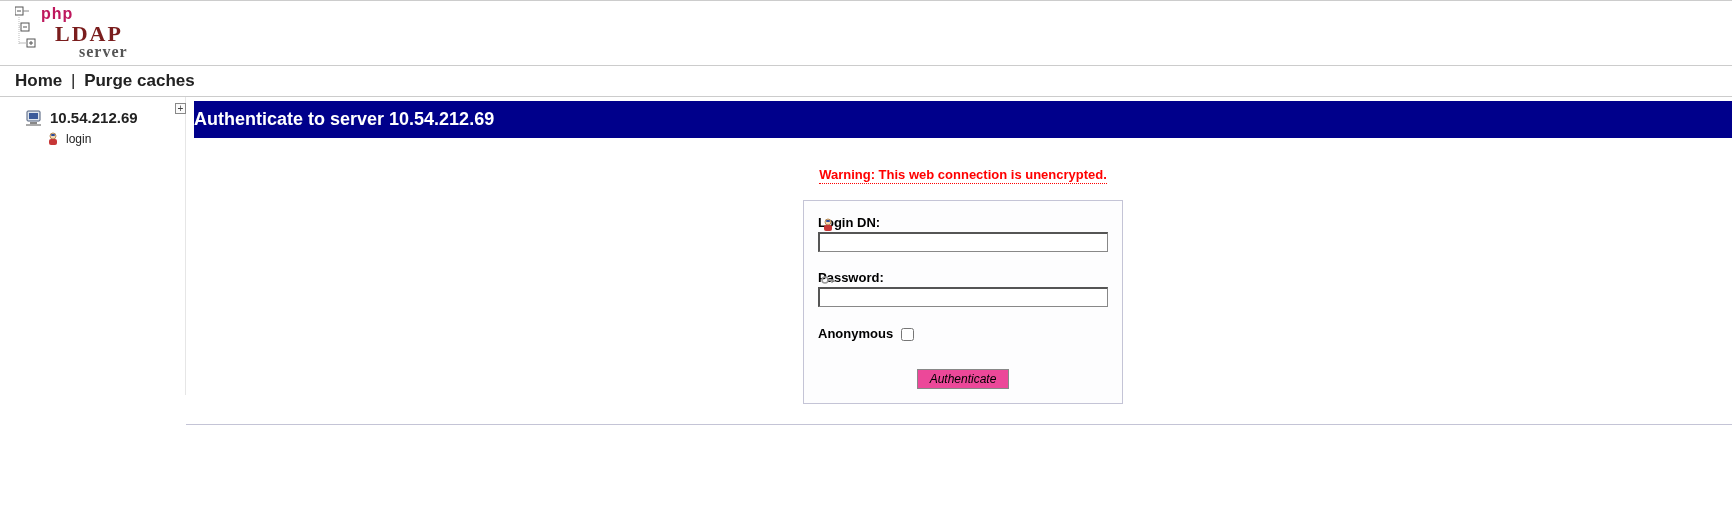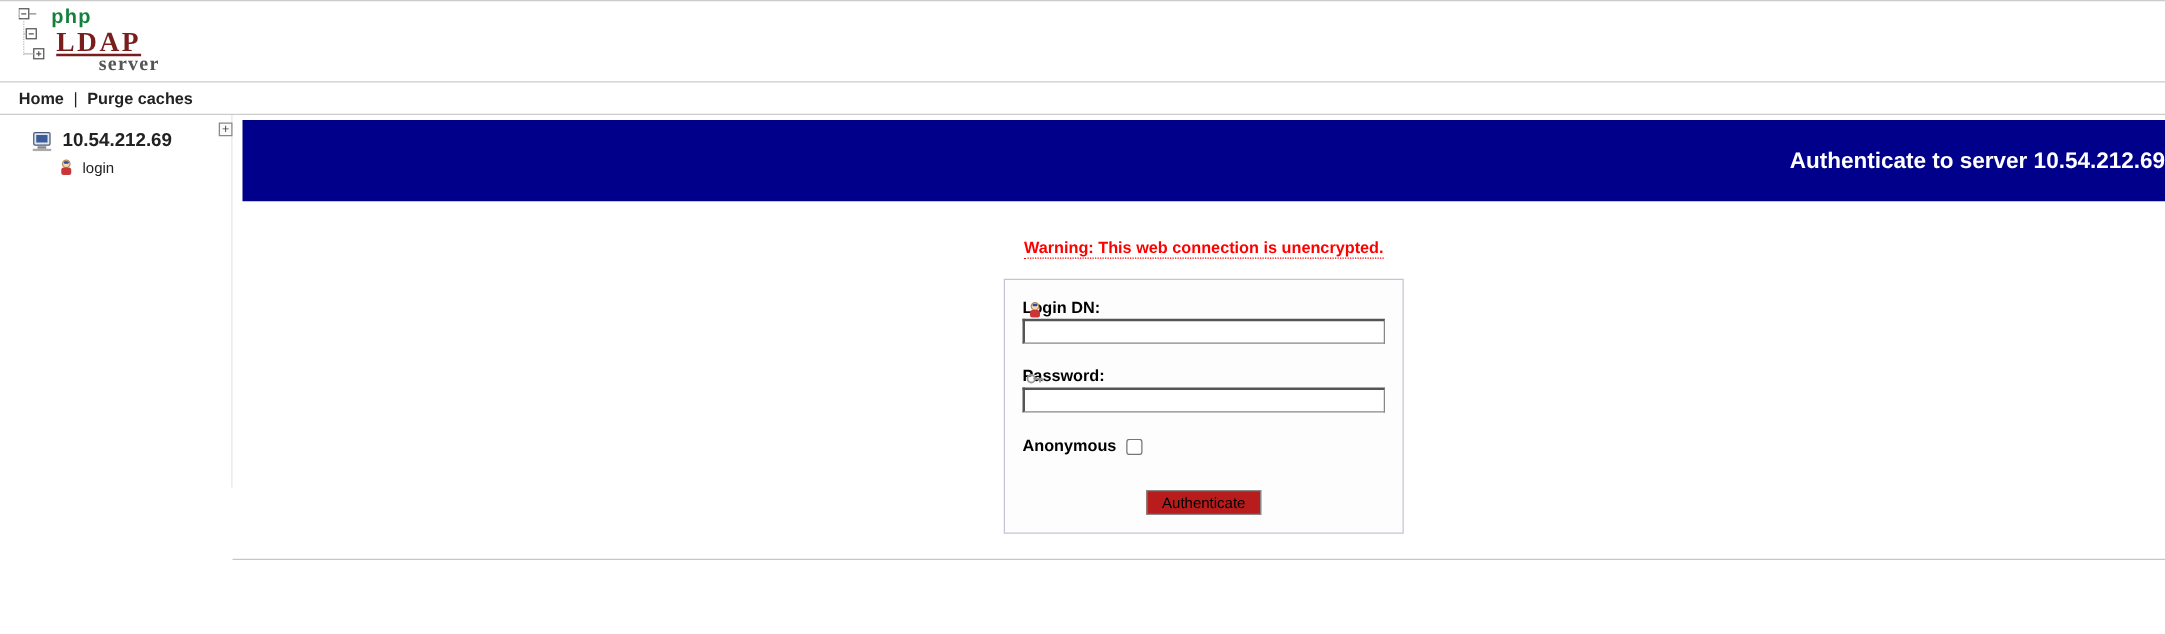--- a/index.html
+++ b/index.html
@@ -27,27 +27,27 @@
     line-height: 1;
   }
   .logo-tree {
     width: 24px;
     height: 46px;
     position: relative;
     margin-right: 2px;
   }
   .logo-tree svg { display:block; }
   .logo-text { display:flex; flex-direction:column; }
-  .logo-php { font: bold 16px Verdana, sans-serif; color:#15803d; letter-spacing:1px; margin-bottom:-2px;}
-  .logo-ldap { font: bold 22px Georgia, 'Times New Roman', serif; color:#7a1d1d; letter-spacing:2px; margin-left:4px; margin-bottom:-4px;text-decoration:underline;}
+  .logo-php { font: bold 16px Verdana, sans-serif; color:#be185d; letter-spacing:1px; margin-bottom:-2px;}
+  .logo-ldap { font: bold 22px Georgia, 'Times New Roman', serif; color:#7a1d1d; letter-spacing:2px; margin-left:14px; margin-bottom:-4px;}
   .logo-admin { font: bold 16px Georgia, 'Times New Roman', serif; color:#555; letter-spacing:1px; margin-left:38px;}
   
   .navbar {
     padding: 5px 0 5px 15px;
-    font-size: 13px;
+    font-size: 17px;
     font-weight: bold;
     color: #222;
     border-bottom: 1px solid #ccc;
   }
   .navbar a { color:#222; text-decoration:none; cursor:pointer; }
   .navbar .sep { margin: 0 4px; font-weight:normal; }
   
   .body-row { display:flex; align-items:flex-start; }
   .sidebar {
     width: 185px;
@@ -76,22 +76,22 @@
     padding: 4px 0 20px 8px;
     border-bottom:1px solid #c4c4d6;
     min-height:286px;
     box-sizing:border-box;
   }
   .title-bar {
     background:#00008b;
     color:#fff;
     font-size:18px;
     font-weight:bold;
-    text-align:right;
-    padding:22px 0;
+    text-align:left;
+    padding:8px 0;
   }
   .warning {
     text-align:center;
     margin:29px 0 18px 0;
   }
   .warning span {
     color:#ff0000;
     font-weight:bold;
     font-size:13px;
     border-bottom:1px dotted #ff0000;
@@ -122,23 +122,24 @@
   .input-icon {
     position:absolute; left:3px; top:3px;
     width:14px; height:14px;
   }
   .anon-row { font-weight:bold; font-size:13px; margin-bottom:25px; }
   .anon-row input { margin-left:4px; vertical-align:middle; }
   .submit-row { text-align:center; }
   .submit-row button {
     font-size:12px;
     padding:2px 12px;
-    background:#b91c1c;
+    background:#ec4899;
     border:1px solid #888;
     cursor:pointer;
+    font-style:italic;
   }
 </style>
 </head>
 <body>
 
 <div class="page top-border">
 
   <div class="header">
     <div class="logo-wrap">
       <div class="logo-tree">

